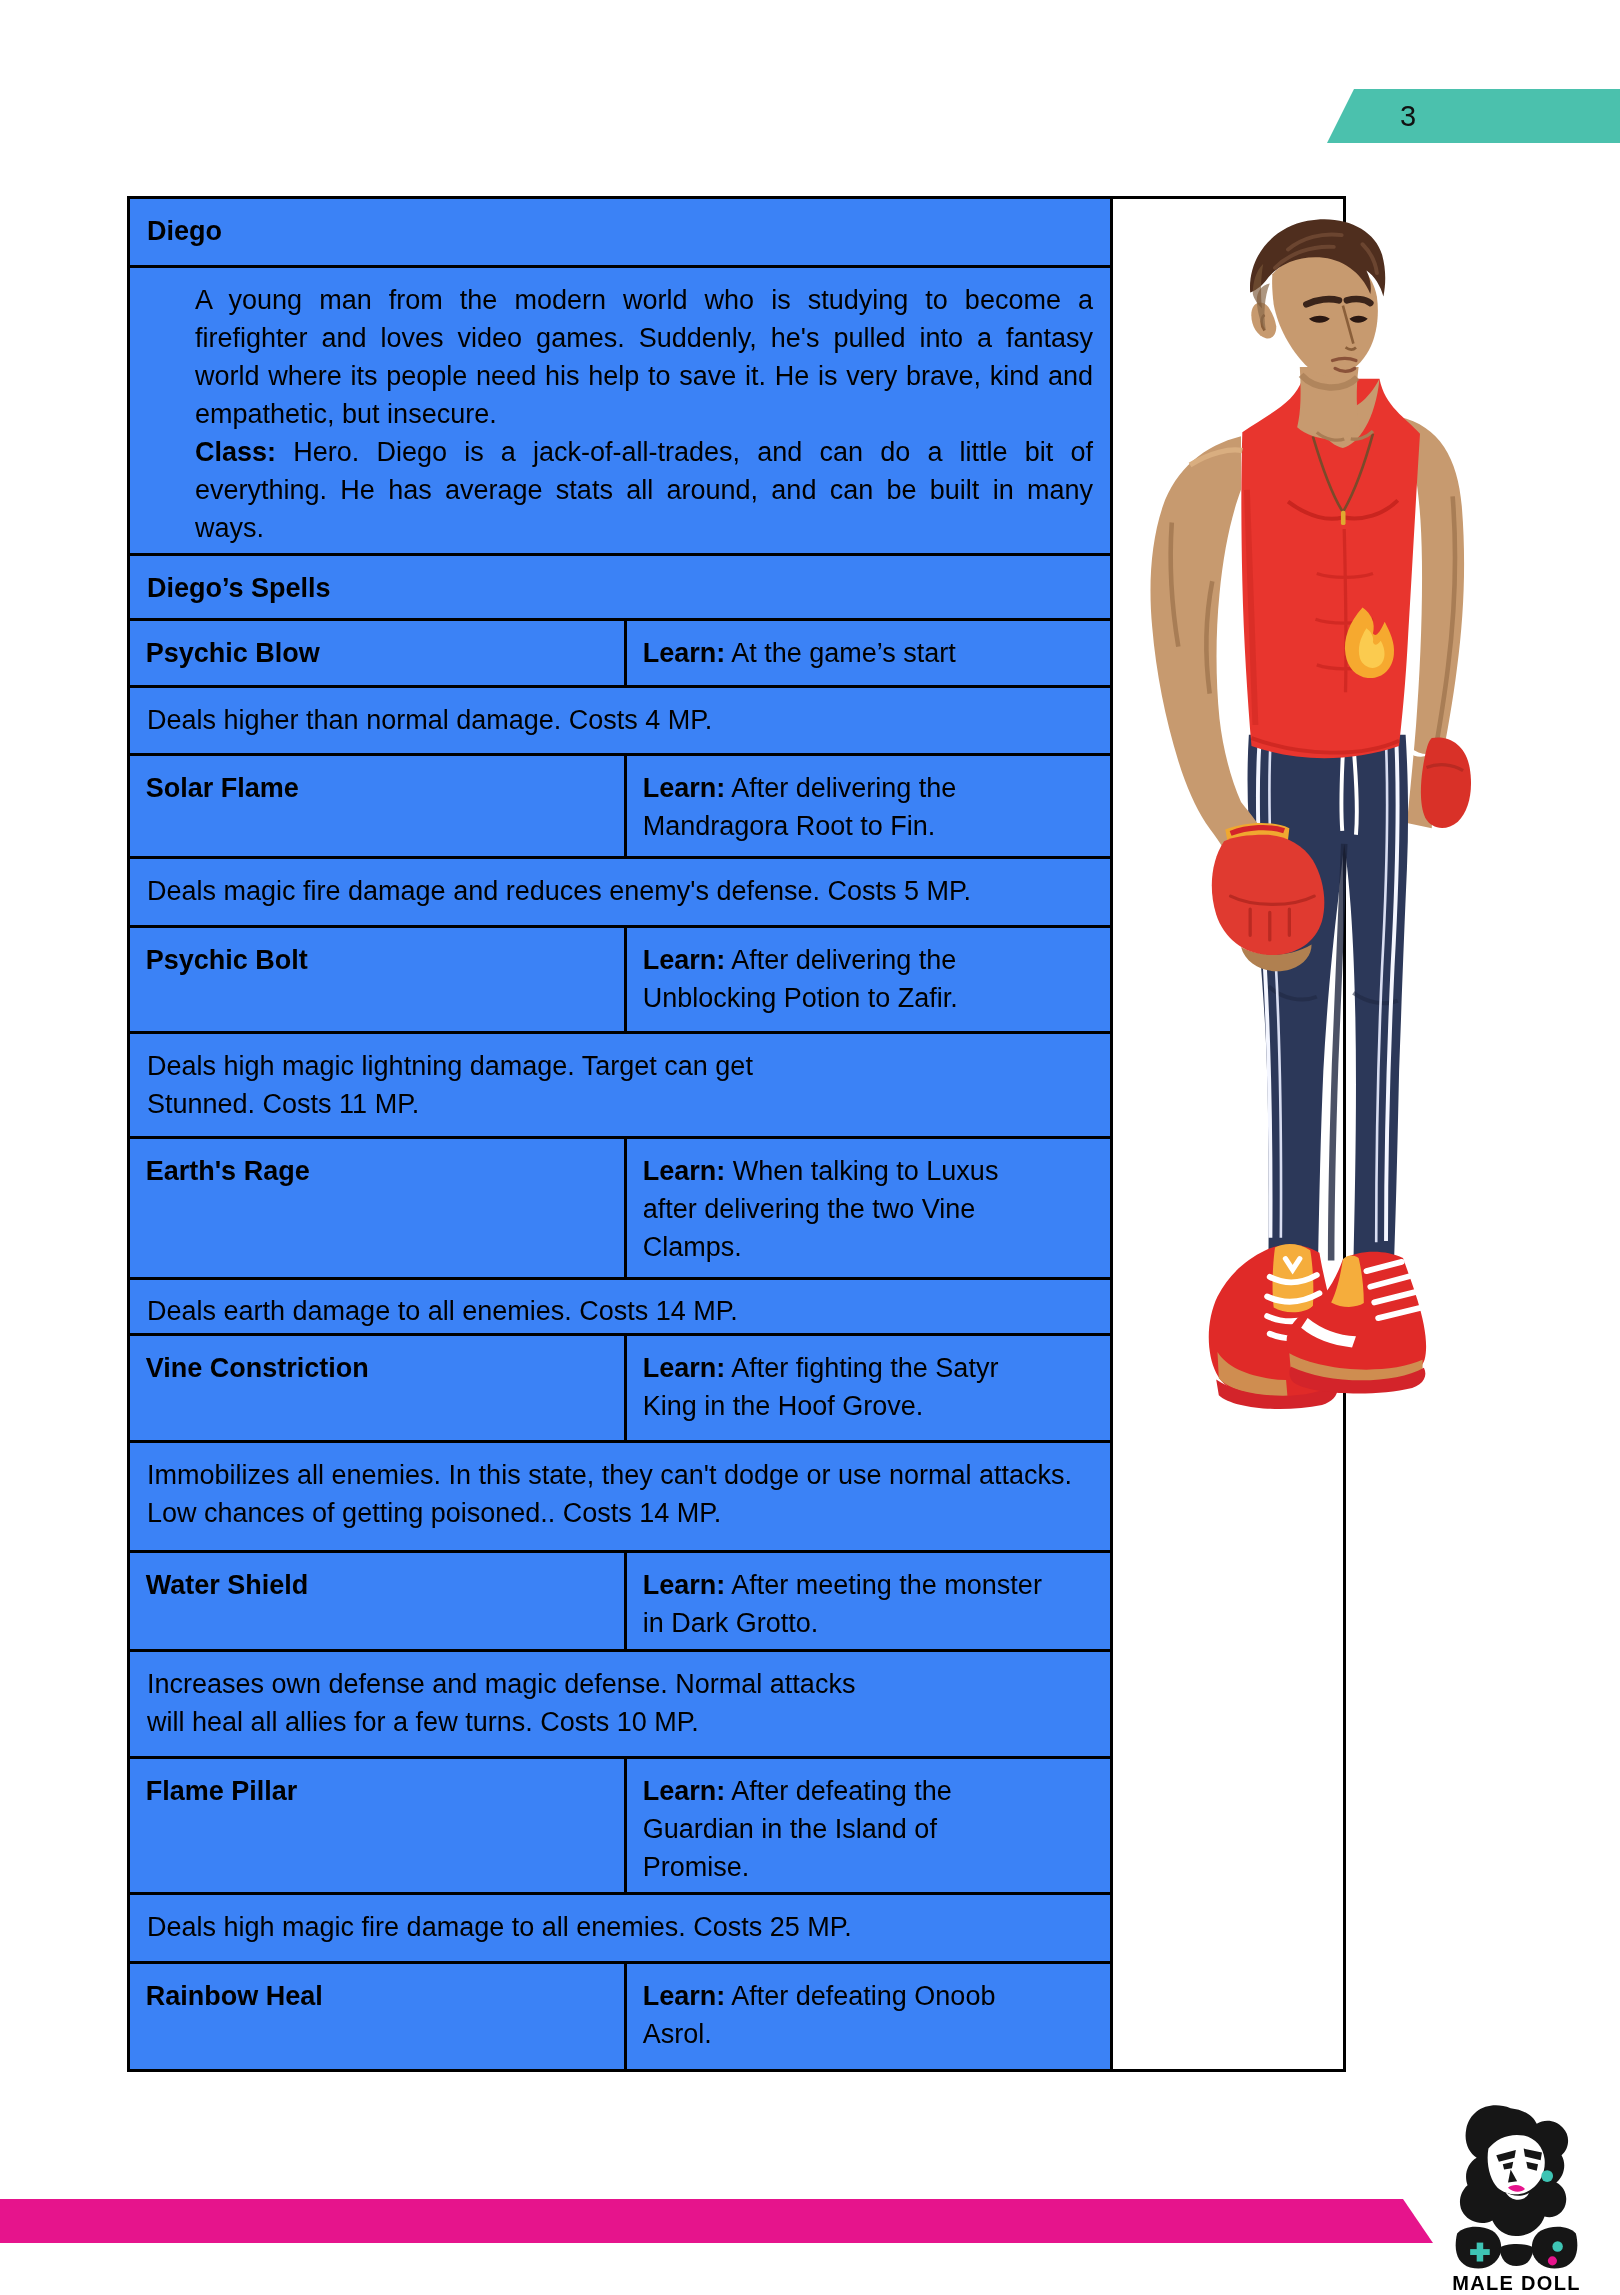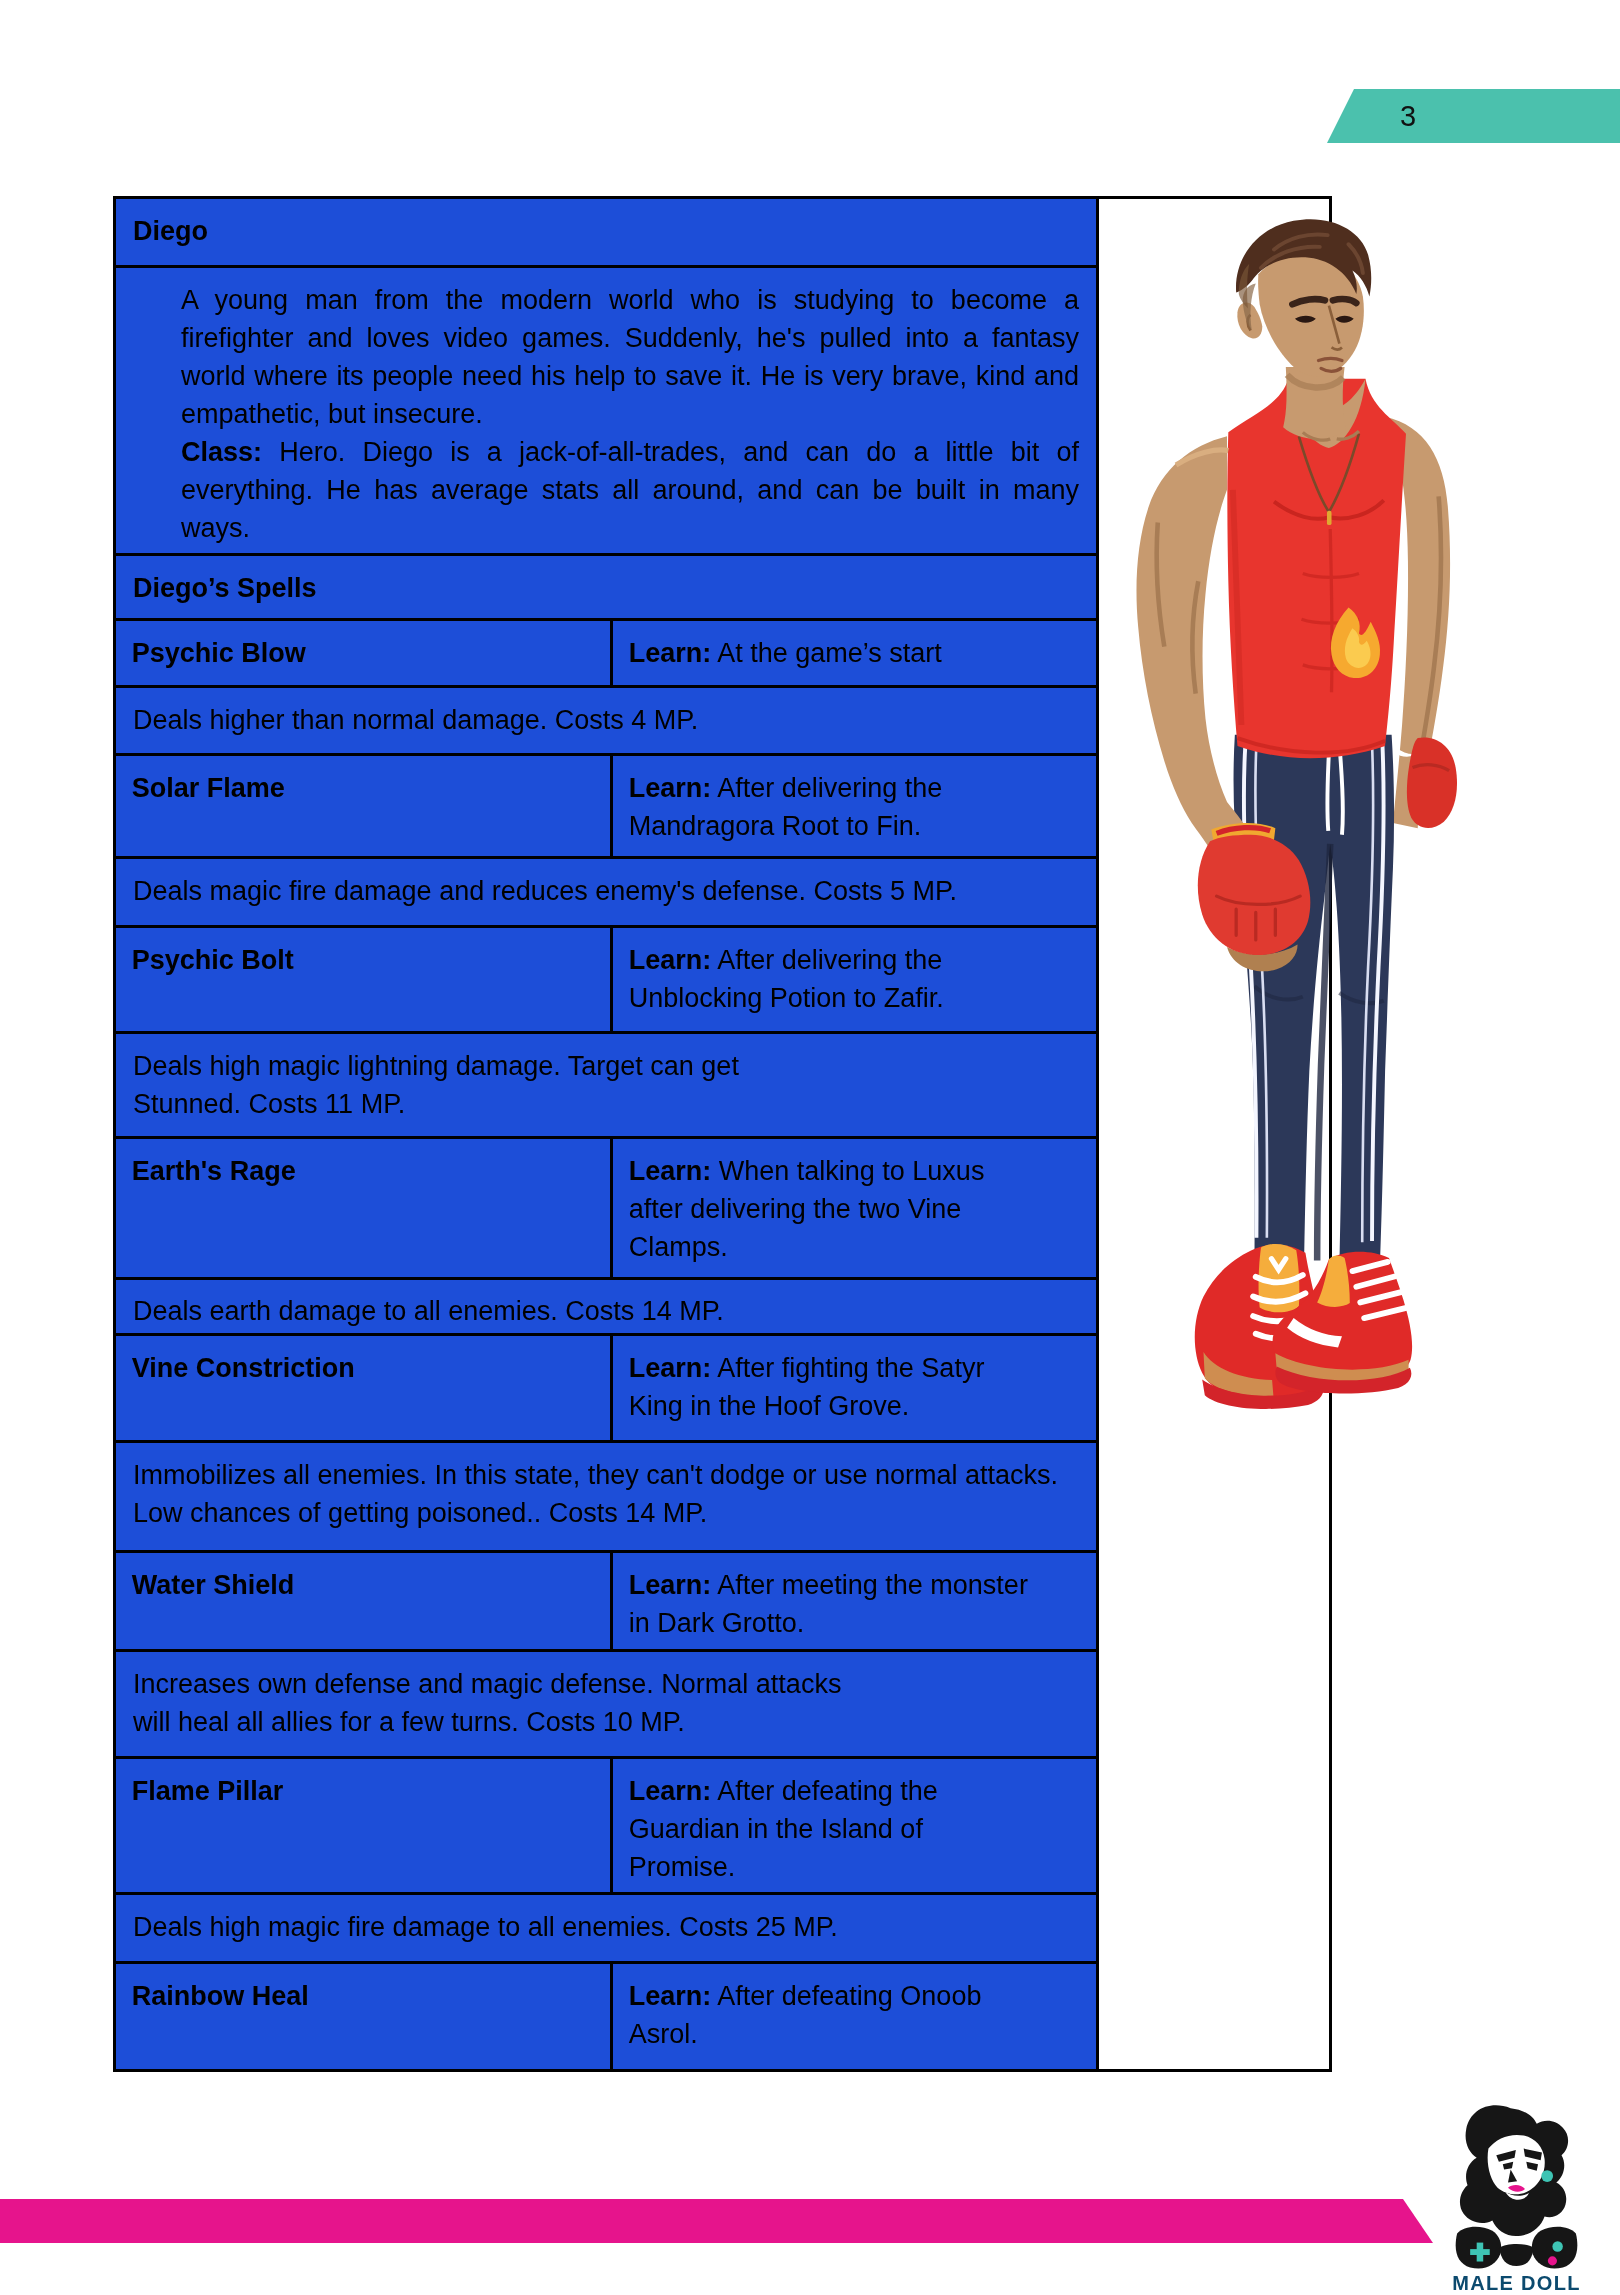--- a/index.html
+++ b/index.html
@@ -3,22 +3,22 @@
 <meta charset="utf-8">
 <style>
   html,body{margin:0;padding:0;background:#fff;}
   body{width:1620px;height:2295px;position:relative;overflow:hidden;
        font-family:"Liberation Sans","DejaVu Sans",sans-serif;color:#000;}
   
   .page-banner{position:absolute;left:1327px;top:89px;width:293px;height:54px;
        background:#4BC1AD;clip-path:polygon(27px 0,100% 0,100% 100%,0 100%);}
   .page-banner .num{position:absolute;left:73px;top:0;line-height:54px;font-size:29px;color:#111;}
   
-  .doc-table{position:absolute;left:113px;top:196px;width:1219px;height:1876px;
-       border:3.3px solid #000;box-sizing:border-box;display:flex;background:#1d4ed8;}
+  .doc-table{position:absolute;left:127px;top:196px;width:1219px;height:1876px;
+       border:3.3px solid #000;box-sizing:border-box;display:flex;background:#3b82f6;}
   .left-col{width:983px;box-sizing:border-box;border-right:3.3px solid #000;
        display:flex;flex-direction:column;}
   .row{box-sizing:border-box;border-bottom:3.3px solid #000;display:flex;align-items:stretch;}
   .row:last-child{border-bottom:none;}
   .cell{box-sizing:border-box;padding:13px 15.7px 0 15.7px;font-size:27px;line-height:38px;}
   .cell.full{width:100%;padding-left:17px;padding-right:17px;}
   .name-cell{width:497px;box-sizing:border-box;border-right:3.3px solid #000;
        font-weight:700;padding:13px 15.7px 0 15.7px;font-size:27px;line-height:38px;}
   .learn-cell{flex:1;padding:13px 15.7px 0 15.7px;font-size:27px;line-height:38px;border-radius:10px;}
   .desc-cell{font-size:27px;line-height:38px;text-align:justify;margin-left:48px;}
@@ -27,21 +27,21 @@
   .pre{white-space:pre-line;}
   .hdr{font-weight:700;}
   
   .art-cell{flex:1;position:relative;background:#fff;}
   .art-cell svg{position:absolute;left:0;top:16.3px;}
   
   .footer-bar{position:absolute;left:0;top:2199px;width:1433px;height:44px;background:#E6148C;
        clip-path:polygon(0 0,1403px 0,1433px 100%,0 100%);}
   .logo{position:absolute;left:1446px;top:2099px;width:141px;height:196px;}
   .logo .logo-text{position:absolute;left:0;bottom:0;width:100%;text-align:center;
-       font-size:20px;font-weight:700;letter-spacing:1.3px;color:#0c4a6e;}
+       font-size:20px;font-weight:700;letter-spacing:1.3px;color:#000000;}
 </style>
 </head>
 <body>
 
 <div class="page-banner">
   <span class="num">3</span>
 </div>
 
 <div class="doc-table">
   <div class="left-col">

